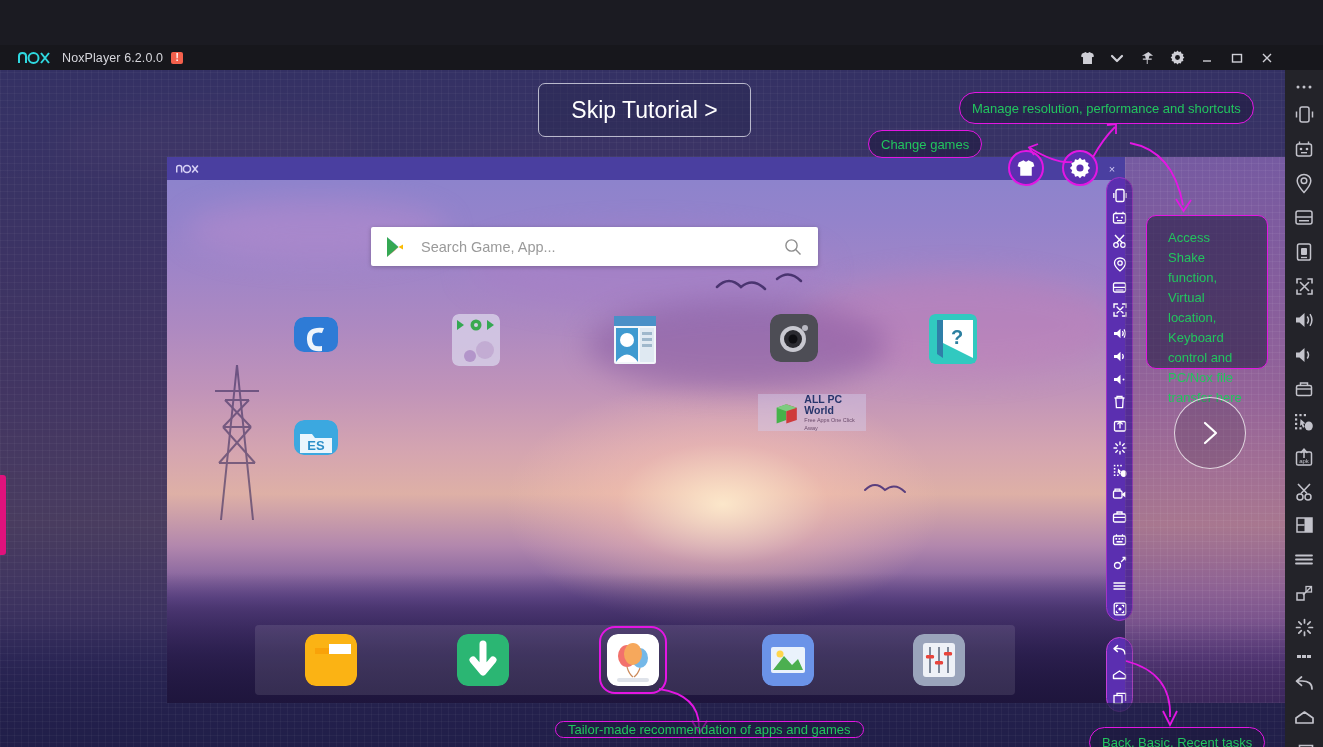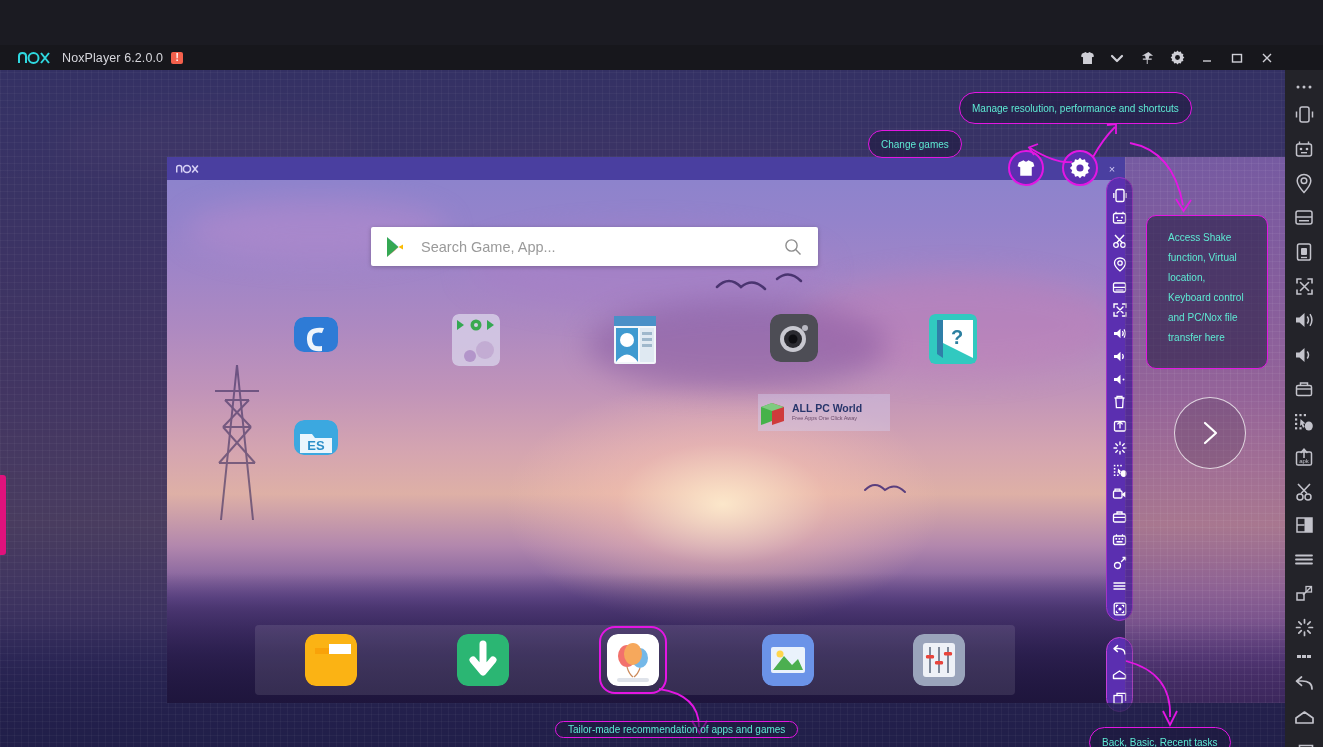--- a/index.html
+++ b/index.html
@@ -100,22 +100,22 @@
   .app { position:absolute; width:44px; height:35px; border-radius:10px; overflow:hidden;}
   .app.big { width:46px; height:46px; }
   .dockbar {
     position:absolute; left:88px; bottom:8px; width:760px; height:70px;
     background: rgba(255,255,255,0.10); border-radius:4px;
   }
   .dock-app { position:absolute; width:52px; height:52px; border-radius:11px; overflow:hidden; }
 
   
   .watermark {
-    position:absolute; left:591px; top:214px; width:132px; height:37px;
-    background: rgba(210,205,235,0.45); display:flex; align-items:center; padding-left:0;
+    position:absolute; left:591px; top:214px; width:108px; height:37px;
+    background: rgba(210,205,235,0.45); display:flex; align-items:center; padding-left:16px;
   }
   .wm-txt { margin-left:4px; }
   .wm-t1 { color:#27356b; font-size:10.5px; font-weight:bold; line-height:11px; }
   .wm-t2 { color:#6a4a6a; font-size:5.5px; line-height:8px; }
 
   
   .innerbar {
     position:absolute; left:1106px; top:132px; width:27px; height:444px;
     background:#5b2fb0; border-radius:14px; z-index:30;
     display:flex; flex-direction:column; align-items:center; padding-top:6px; gap:0px;
@@ -164,21 +164,21 @@
   .skip-btn {
     position:absolute; left:538px; top:38px; width:213px; height:54px;
     border:1px solid #b9b9cc; border-radius:7px;
     background: rgba(40,40,80,0.45);
     display:flex; align-items:center; justify-content:center;
     color:#fff; font-size:23px; z-index:50;
   }
   .callout {
     position:absolute; border:1.6px solid #e316e3; border-radius:17px;
     background: rgba(30,24,60,0.55);
-    color:#5eead4; font-size:10px;
+    color:#22c55e; font-size:13px;
     display:flex; align-items:center; justify-content:center;
     padding:0 12px; z-index:50; white-space:nowrap;
   }
   .callout.block {
     white-space:normal; align-items:flex-start; justify-content:flex-start;
     padding:12px 21px; line-height:20px; border-radius:10px;
   }
   .hl-round { position:absolute; border:2px solid #e316e3; border-radius:16px; z-index:48; }
   .theme-circle {
     position:absolute; left:1008px; top:105px; width:36px; height:36px; border-radius:50%;
@@ -788,20 +788,21 @@
   <div class="overlay">
 
     <div class="dim" style="left:0;top:25px;width:1285px;height:87px;"></div>
     <div class="dim" style="left:0;top:112px;width:167px;height:546px;"></div>
     <div class="dim soft" style="left:1125px;top:112px;width:160px;height:546px;"></div>
     <div class="dim" style="left:0;top:658px;width:1285px;height:89px;"></div>
 
     <div class="left-tab"></div>
 
 
+    <div class="skip-btn">Skip Tutorial &gt;</div>
 
     <div class="theme-circle">
       <svg width="20" height="18" viewBox="0 0 16 15">
           <path fill="currentColor" d="M6 1 L2 3 L1 6 L3.2 6.8 L3.2 14 L12.8 14 L12.8 6.8 L15 6 L14 3 L10 1 Q8 3.4 6 1 Z"></path>
         </svg>
     </div>
     <div class="gear-circle">
       <svg width="22" height="22" viewBox="0 0 16 16">
           <path fill="currentColor" d="M8 0.6 L9.5 2.2 L11.6 1.6 L12.2 3.7 L14.3 4.3 L13.7 6.4 L15.3 8 L13.7 9.6 L14.3 11.7 L12.2 12.3 L11.6 14.4 L9.5 13.8 L8 15.4 L6.5 13.8 L4.4 14.4 L3.8 12.3 L1.7 11.7 L2.3 9.6 L0.7 8 L2.3 6.4 L1.7 4.3 L3.8 3.7 L4.4 1.6 L6.5 2.2 Z"></path>
           <circle cx="8" cy="8" r="2.6" fill="#5b2fb0"></circle>

